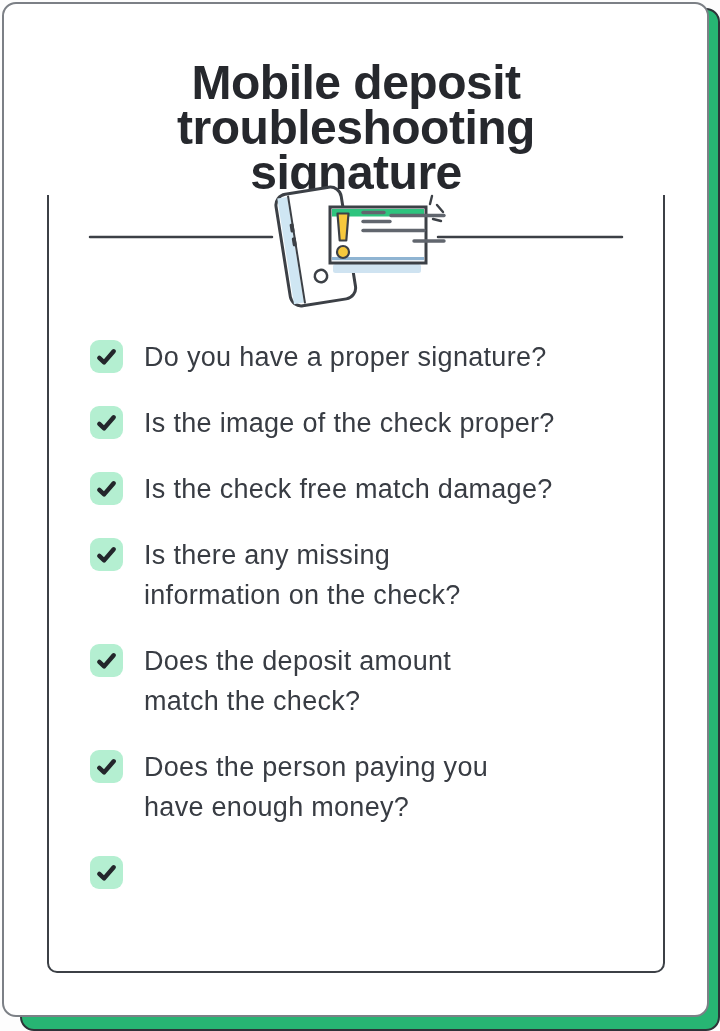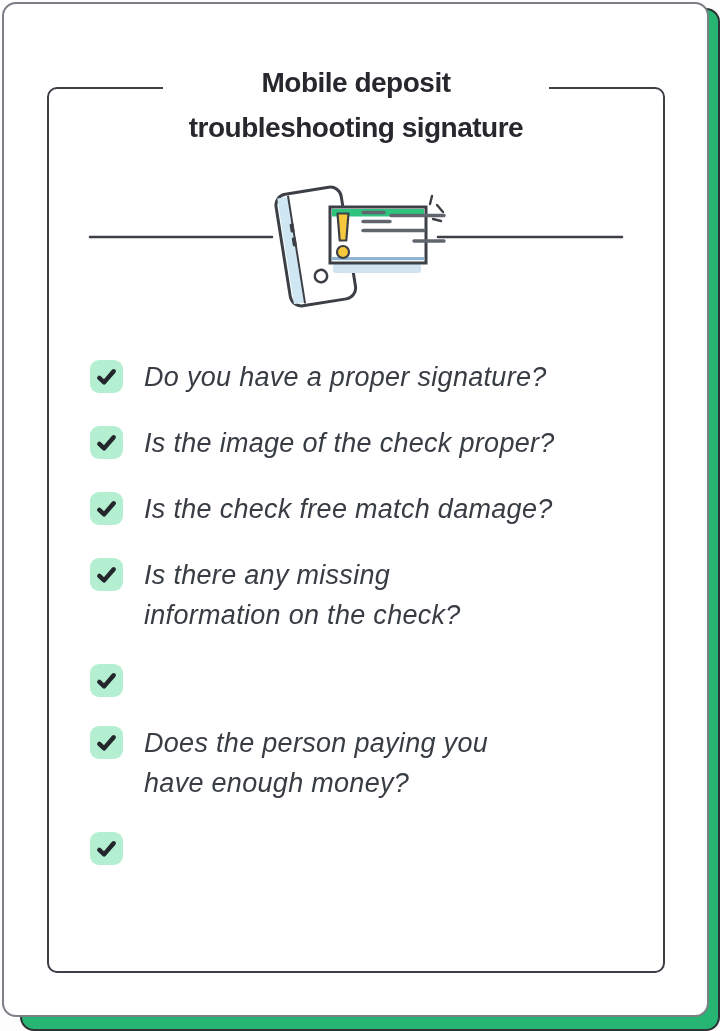--- a/index.html
+++ b/index.html
@@ -22,26 +22,26 @@
     position:absolute; top:2px; left:2px; right:11px; bottom:14px;
     background:#fff; border:2px solid var(--card_border); border-radius:14px;
     box-sizing:border-box; z-index:1;
   }
   .inner-box{
     position:absolute; left:47px; top:87px; width:618px; height:886px;
     border:2px solid var(--outline); border-radius:10px; box-sizing:border-box; z-index:2;
   }
   .title{
     position:absolute; left:47px; top:60px; width:618px; margin:0; text-align:center;
-    font-size:28px; line-height:45px; font-weight:700; letter-spacing:-0.5px;
+    font-size:48px; line-height:45px; font-weight:700; letter-spacing:-0.5px;
     color:var(--title_text); z-index:3;
   }
   .title .title-text{ display:inline-block; background:#fff; padding:0 26px; }
   .illo{ position:absolute; left:47px; top:175px; width:618px; height:140px; z-index:3; }
-  .list{ position:absolute; left:90px; top:357px; width:545px; z-index:3;font-style:italic; }
+  .list{ position:absolute; left:90px; top:337px; width:545px; z-index:3; }
   .row{ display:flex; align-items:flex-start; margin-bottom:26px; }
   .cb{
     flex:0 0 auto; width:33px; height:33px; margin-top:3px; margin-right:21px;
     background:var(--mint); border-radius:9px; display:flex; align-items:center; justify-content:center;
   }
   .ck{ width:23px; height:23px; }
   .ck path{ fill:none; stroke:var(--checkmark); stroke-width:4.6; stroke-linecap:round; stroke-linejoin:round; }
   .txt{
     font-size:27px; line-height:40px; color:var(--item_text); letter-spacing:0.3px; font-weight:500;
   }
@@ -129,20 +129,21 @@
     </span>
     <span class="txt">Is there any missing<br>information on the check?</span>
   </div>
 
   <div class="row">
     <span class="cb">
       <svg class="ck" viewBox="0 0 24 24">
             <path d="M4.5,13.5 L9.5,18.2 L19.5,6.5"></path>
           </svg>
     </span>
+    <span class="txt">Does the deposit amount<br>match the check?</span>
   </div>
 
   <div class="row">
     <span class="cb">
       <svg class="ck" viewBox="0 0 24 24">
             <path d="M4.5,13.5 L9.5,18.2 L19.5,6.5"></path>
           </svg>
     </span>
     <span class="txt">Does the person paying you<br>have enough money?</span>
   </div>

